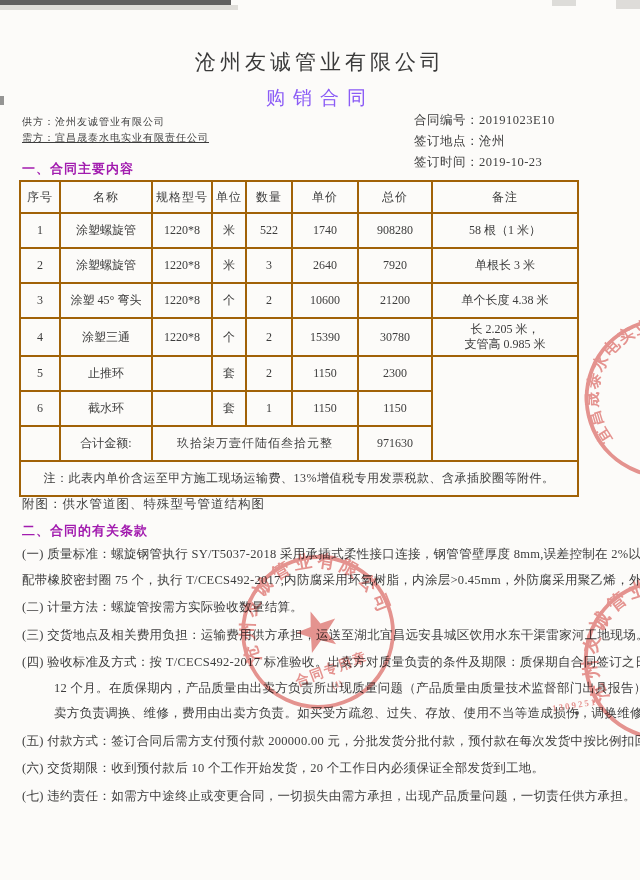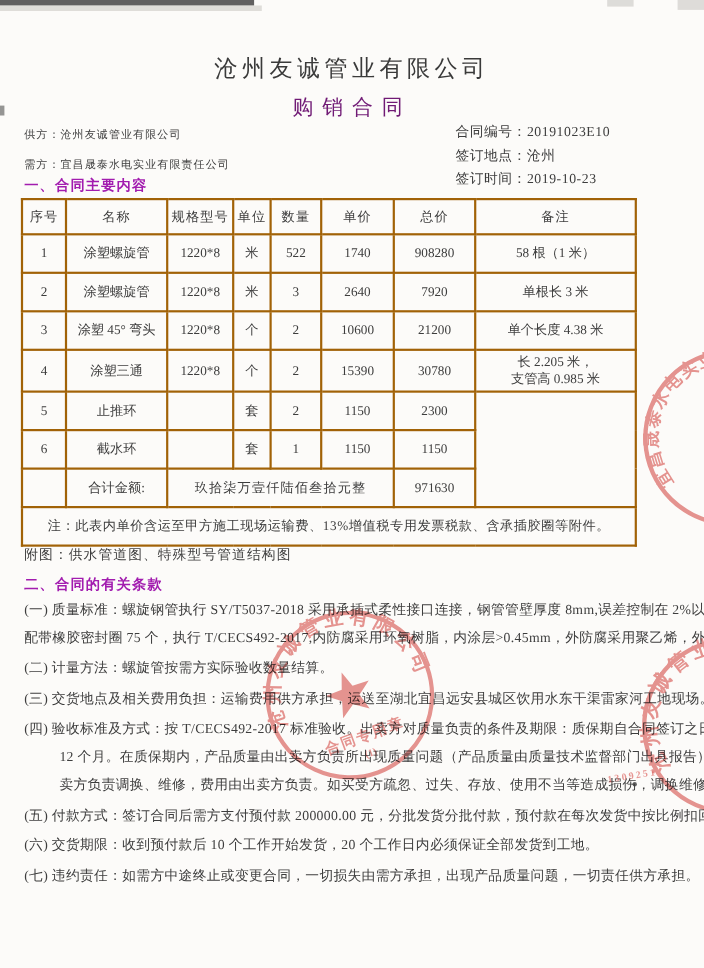--- a/index.html
+++ b/index.html
@@ -12,23 +12,23 @@
   .scan-strip{position:absolute;left:0;top:0;width:231px;height:5px;background:#3a3a3a;opacity:.8;}
   .scan-strip2{position:absolute;left:0;top:5px;width:238px;height:5px;background:#c7c4c0;opacity:.55;}
   .scan-tab1{position:absolute;left:552px;top:0;width:24px;height:6px;background:#b9b6b2;opacity:.45;}
   .scan-tab2{position:absolute;left:616px;top:0;width:24px;height:9px;background:#b2afab;opacity:.4;}
   .speck{position:absolute;left:0;top:96px;width:4px;height:9px;background:#6a6a6a;opacity:.7;}
   .speck2{position:absolute;left:575px;top:711px;width:4px;height:4px;border-radius:50%;background:#3c3c3c;opacity:.8;}
 
   .title{position:absolute;left:0;top:48px;width:100%;text-align:center;
          font-size:21px;letter-spacing:4px;color:#3a3a3a;}
   .subtitle{position:absolute;left:0;top:85px;width:100%;text-align:center;
-         font-size:19px;letter-spacing:8px;color:#701a75;font-family:Liberation Serif, serif;}
+         font-size:19px;letter-spacing:8px;color:#8b5cf6;font-family:Liberation Serif, serif;}
   .party{position:absolute;left:22px;font-size:10px;letter-spacing:1px;}
-  .supplier{top:115px;} .buyer{top:143px;}
+  .supplier{top:115px;} .buyer{top:131px;text-decoration:underline;}
   .meta{position:absolute;left:414px;top:110px;font-size:12.5px;line-height:21px;letter-spacing:.5px;}
   .section-heading{position:absolute;left:22px;font-size:13px;font-weight:bold;letter-spacing:1px;color:#a21caf;}
   .sec1{top:160px;}
 
   table.main{position:absolute;left:19px;top:180px;width:560px;border-collapse:collapse;
              font-size:12px;color:#3d3d3d;table-layout:fixed;}
   table.main td,table.main th{border:2px solid #a16207;text-align:center;padding:0 2px;
              font-weight:normal;overflow:hidden;}
   table.main th{height:30px;letter-spacing:1px;}
   table.main td{height:33px;}

